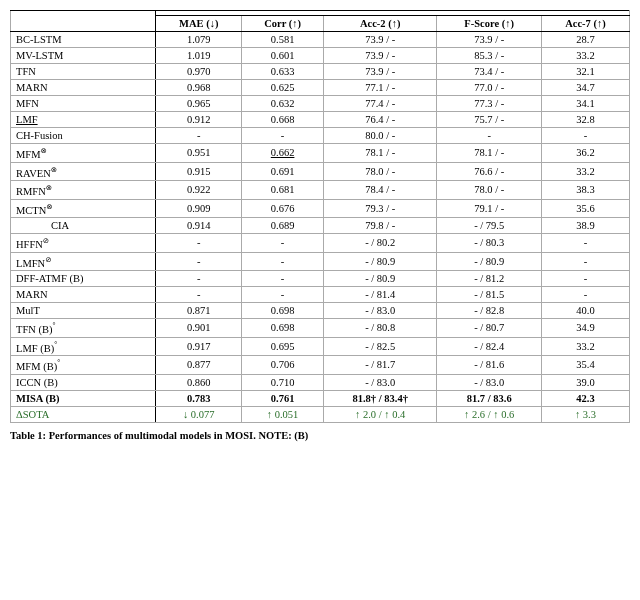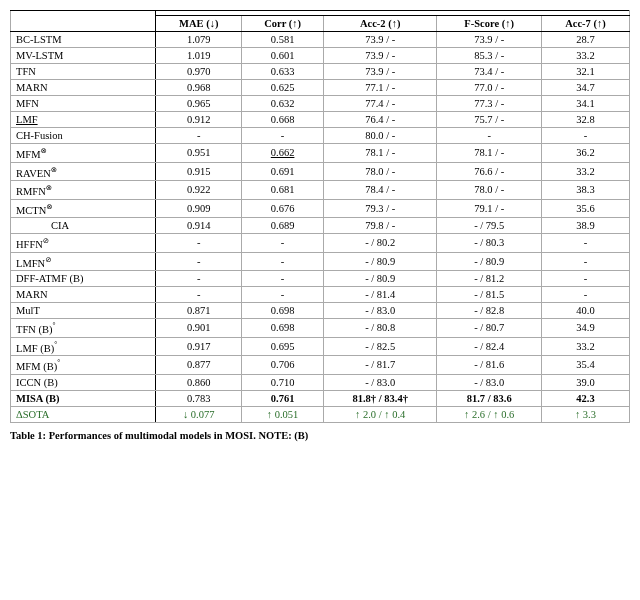--- a/index.html
+++ b/index.html
@@ -236,21 +236,21 @@
         <tr>
           <td class="col-model" style="border-right: 1.5px solid rgb(0, 0, 0);">ICCN (B)</td>
           <td style="border-left: 1.5px solid rgb(0, 0, 0);">0.860</td>
           <td style="border-left: 1px dashed rgb(136, 136, 136);">0.710</td>
           <td style="border-left: 1px dashed rgb(136, 136, 136);">- / 83.0</td>
           <td style="border-left: 1px dashed rgb(136, 136, 136);">- / 83.0</td>
           <td style="border-left: 1px dashed rgb(136, 136, 136);">39.0</td>
         </tr>
         <tr style="border-top: 1.5px solid rgb(0, 0, 0); margin-left: 20px;">
           <td class="col-model" style="border-right: 1.5px solid rgb(0, 0, 0); border-top: 1.5px solid rgb(0, 0, 0); font-weight: bold;">MISA (B)</td>
-          <td style="border-left: 1.5px solid rgb(0, 0, 0); border-top: 1.5px solid rgb(0, 0, 0); font-weight: normal;">0.783</td>
+          <td style="border-left: 1.5px solid rgb(0, 0, 0); border-top: 1.5px solid rgb(0, 0, 0); font-weight: bold;">0.783</td>
           <td style="border-left: 1px dashed rgb(136, 136, 136); border-top: 1.5px solid rgb(0, 0, 0); font-weight: bold;">0.761</td>
           <td style="border-left: 1px dashed rgb(136, 136, 136); border-top: 1.5px solid rgb(0, 0, 0); font-weight: bold;">81.8† / 83.4†</td>
           <td style="border-left: 1px dashed rgb(136, 136, 136); border-top: 1.5px solid rgb(0, 0, 0); font-weight: bold;">81.7 / 83.6</td>
           <td style="border-left: 1px dashed rgb(136, 136, 136); border-top: 1.5px solid rgb(0, 0, 0); font-weight: bold;">42.3</td>
         </tr>
         <tr>
           <td class="col-model" style="border-right: 1.5px solid rgb(0, 0, 0); color: rgb(42, 110, 42);">ΔSOTA</td>
           <td style="border-left: 1.5px solid rgb(0, 0, 0); color: rgb(42, 110, 42);">↓ 0.077</td>
           <td style="border-left: 1px dashed rgb(136, 136, 136); color: rgb(42, 110, 42);">↑ 0.051</td>
           <td style="border-left: 1px dashed rgb(136, 136, 136); color: rgb(42, 110, 42);">↑ 2.0 / ↑ 0.4</td>

